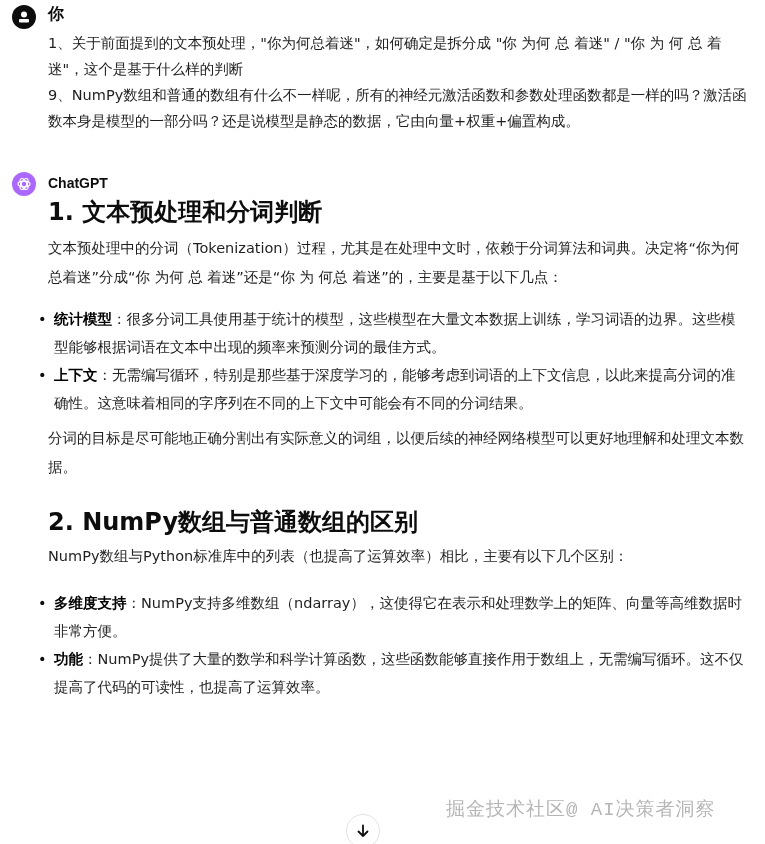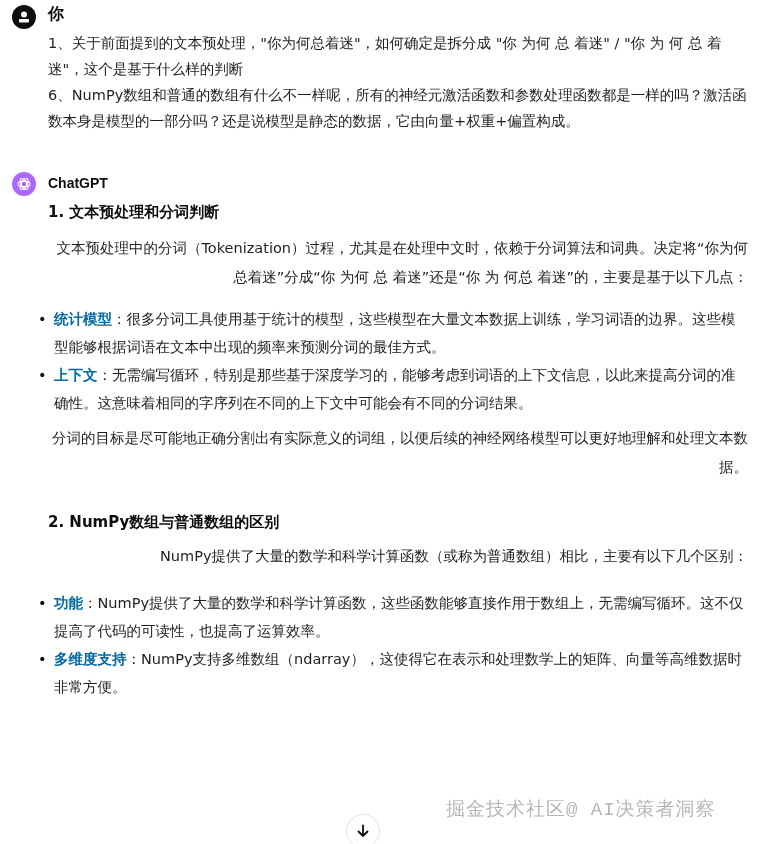--- a/index.html
+++ b/index.html
@@ -17,26 +17,26 @@
     .avatar.gpt { background: #ab68ff; left: 12px; top: 172px; }
     .author { position: absolute; left: 48px; font-weight: bold; }
     .author.user { top: 4px; font-size: 16px; }
     .author.gpt { top: 175px; font-size: 14px; font-family: "Liberation Sans", sans-serif; }
     .utext {
       position: absolute; left: 48px; top: 30px; width: 700px;
       font-size: 14.5px; line-height: 26px; color: #1f1f1f;
     }
     .utext p { margin: 0; }
     .content { position: absolute; left: 48px; top: 198px; width: 700px; }
-    h3 { margin: 0; font-size: 15px; font-weight: bold; line-height: 28px; }
-    p.para { margin: 0; font-size: 14.5px; line-height: 29px; color: #1f1f1f; text-align: right; }
+    h3 { margin: 0; font-size: 24px; font-weight: bold; line-height: 28px; }
+    p.para { margin: 0; font-size: 14.5px; line-height: 29px; color: #1f1f1f; }
     ul { margin: 0; padding: 0; list-style: none; }
     li { position: relative; padding-left: 6px; font-size: 14.5px; line-height: 28px; color: #1f1f1f; }
     li::before { content: "•"; position: absolute; left: -10px; top: 0; color: #0d0d0d; }
-    li b { color: #0369a1; font-weight: bold; }
+    li b { color: #000000; font-weight: bold; }
     .scroll-btn {
       position: absolute; left: 346px; top: 814px; width: 32px; height: 32px;
       border: 1px solid #e3e3e3; border-radius: 50%; background: #fff;
       display: flex; align-items: center; justify-content: center;
     }
     .watermark {
       position: absolute; left: 446px; top: 796px; font-size: 19px;
       color: rgba(120,120,120,0.55); letter-spacing: 1px;
       text-shadow: 0 0 1px rgba(255,255,255,0.8);
       font-family: Liberation Mono, monospace;
@@ -48,21 +48,21 @@
 <div class="msg">
   <div class="avatar user">
     <svg width="14" height="14" viewBox="0 0 14 14">
       <circle cx="7" cy="4.5" r="3" fill="#fff"></circle>
       <rect x="2" y="9" width="10" height="3.5" rx="1" fill="#fff"></rect>
     </svg>
   </div>
   <div class="author user">你</div>
   <div class="utext">
     <p>1、关于前面提到的文本预处理，"你为何总着迷"，如何确定是拆分成 "你 为何 总 着迷" / "你 为 何 总 着迷"，这个是基于什么样的判断</p>
-    <p>6、NumPy数组和普通的数组有什么不一样呢，所有的神经元激活函数和参数处理函数都是一样的吗？激活函数本身是模型的一部分吗？还是说模型是静态的数据，它由向量+权重+偏置构成。</p>
+    <p>9、NumPy数组和普通的数组有什么不一样呢，所有的神经元激活函数和参数处理函数都是一样的吗？激活函数本身是模型的一部分吗？还是说模型是静态的数据，它由向量+权重+偏置构成。</p>
   </div>
 </div>
 
 <div class="msg">
   <div class="avatar gpt">
     <svg width="16" height="16" viewBox="0 0 16 16">
       <g fill="none" stroke="#fff" stroke-width="1.2">
         <ellipse cx="8" cy="8" rx="6" ry="2.8"></ellipse>
         <ellipse cx="8" cy="8" rx="6" ry="2.8" transform="rotate(60 8 8)"></ellipse>
         <ellipse cx="8" cy="8" rx="6" ry="2.8" transform="rotate(120 8 8)"></ellipse>
@@ -76,25 +76,25 @@
     <p class="para" style="margin-top:8px">文本预处理中的分词（Tokenization）过程，尤其是在处理中文时，依赖于分词算法和词典。决定将“你为何总着迷”分成“你 为何 总 着迷”还是“你 为 何总 着迷”的，主要是基于以下几点：</p>
 
     <ul style="margin-top:13px">
       <li><b>统计模型</b><span>：很多分词工具使用基于统计的模型，这些模型在大量文本数据上训练，学习词语的边界。这些模型能够根据词语在文本中出现的频率来预测分词的最佳方式。</span></li>
       <li><b>上下文</b><span>：无需编写循环，特别是那些基于深度学习的，能够考虑到词语的上下文信息，以此来提高分词的准确性。这意味着相同的字序列在不同的上下文中可能会有不同的分词结果。</span></li>
     </ul>
 
     <p class="para" style="margin-top:7px">分词的目标是尽可能地正确分割出有实际意义的词组，以便后续的神经网络模型可以更好地理解和处理文本数据。</p>
 
     <h3 style="margin-top:26px">2. NumPy数组与普通数组的区别</h3>
-    <p class="para" style="margin-top:6px">NumPy提供了大量的数学和科学计算函数（或称为普通数组）相比，主要有以下几个区别：</p>
+    <p class="para" style="margin-top:6px">NumPy数组与Python标准库中的列表（也提高了运算效率）相比，主要有以下几个区别：</p>
 
     <ul style="margin-top:18px">
+      <li><b>多维度支持</b><span>：NumPy支持多维数组（ndarray），这使得它在表示和处理数学上的矩阵、向量等高维数据时非常方便。</span></li>
       <li><b>功能</b><span>：NumPy提供了大量的数学和科学计算函数，这些函数能够直接作用于数组上，无需编写循环。这不仅提高了代码的可读性，也提高了运算效率。</span></li>
-      <li><b>多维度支持</b><span>：NumPy支持多维数组（ndarray），这使得它在表示和处理数学上的矩阵、向量等高维数据时非常方便。</span></li>
     </ul>
   </div>
 </div>
 
 <div class="watermark">掘金技术社区@ AI决策者洞察</div>
 
 <div class="scroll-btn">
   <svg width="14" height="14" viewBox="0 0 14 14">
     <path d="M7 1.5 V12 M2.5 7.5 L7 12 L11.5 7.5" fill="none" stroke="#0d0d0d" stroke-width="1.8" stroke-linecap="round" stroke-linejoin="round"></path>
   </svg>

